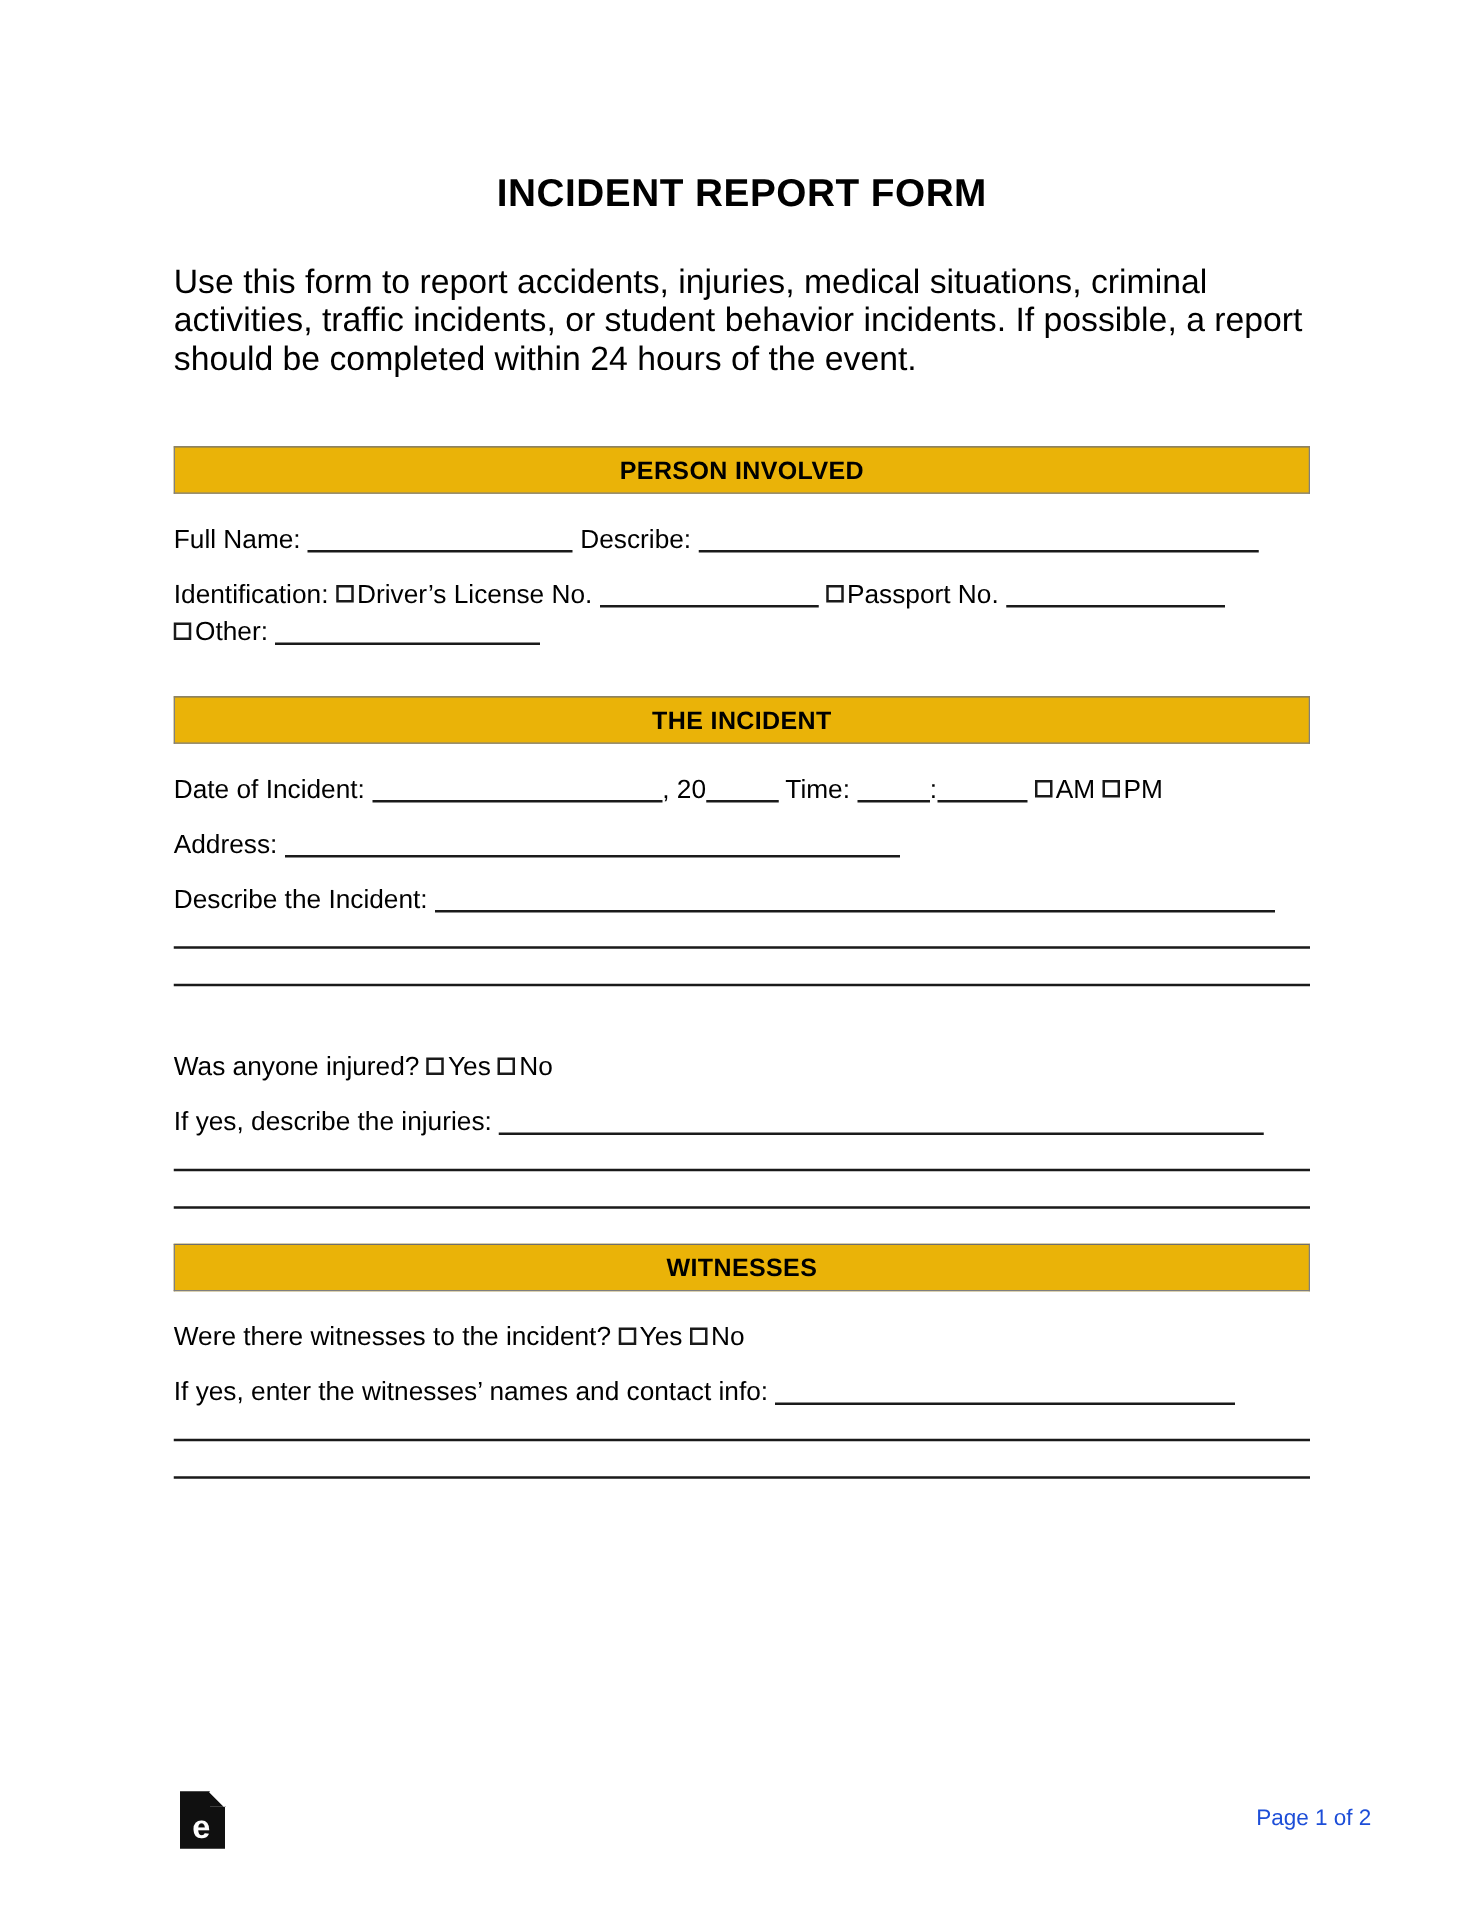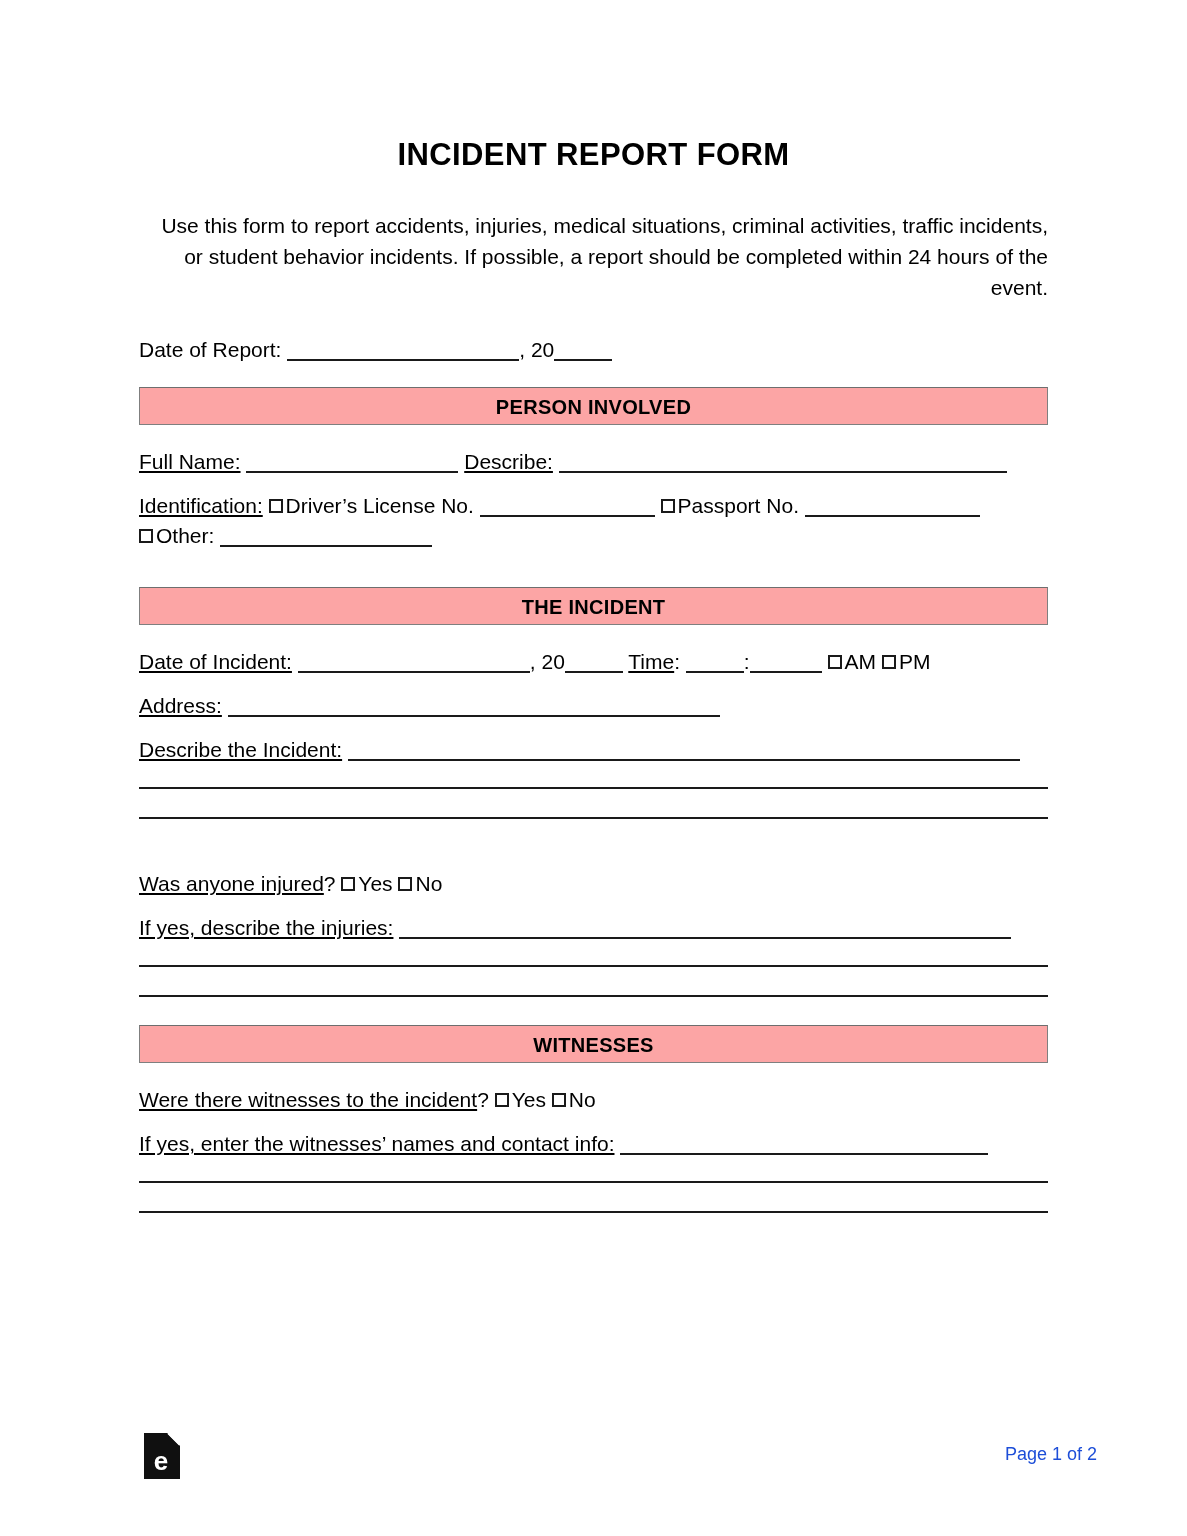--- a/index.html
+++ b/index.html
@@ -29,41 +29,41 @@
     font-weight: bold;
     text-align: center;
     letter-spacing: 0.4px;
     margin: 0;
     padding-top: 138px;
     line-height: 1.1;
   }
 
   
   .intro {
-    font-size: 21px;
+    font-size: 27px;
     line-height: 31px;
     margin: 0;
     padding-top: 38px;
-    text-align: right;
+    text-align: left;
   }
 
   
   .line {
     font-size: 21px;
     line-height: 30px;
     margin: 0;
     white-space: nowrap;
   }
 
   .gap-lg { height: 32px; }
   .gap-md { height: 22px; }
   .gap-sm { height: 14px; }
 
   
-  .u { text-decoration: underline; text-underline-offset: 2px; }
+  .u { text-underline-offset: 2px; }
 
   
   .blank {
     display: inline-block;
     border-bottom: 2px solid #1a1a1a;
     vertical-align: -4px;
     height: 14px;
   }
   .b-xs { width: 42px; }
   .b-s  { width: 58px; }
@@ -81,21 +81,21 @@
   .rule {
     border-bottom: 2px solid #1a1a1a;
     width: 100%;
     height: 0;
   }
   .rule-row { height: 30px; position: relative; }
   .rule-row .rule { position: absolute; bottom: 6px; left: 0; }
 
   
   .section-bar {
-    background: #fca5a5;
+    background: #eab308;
     border: 1px solid #7f7f7f;
     border-top-color: #6e6e6e;
     height: 38px;
     line-height: 38px;
     text-align: center;
     font-size: 20px;
     font-weight: bold;
     letter-spacing: 0.3px;
     box-sizing: border-box;
   }
@@ -138,24 +138,20 @@
 <body>
 
 <div class="page">
 
   <h1 class="doc-title">INCIDENT REPORT FORM</h1>
 
   <p class="intro">Use this form to report accidents, injuries, medical situations, criminal activities, traffic incidents, or student behavior incidents. If possible, a report should be completed within 24 hours of the event.</p>
 
   <div class="gap-lg"></div>
 
-  <div class="line">
-    <span>Date of Report:</span>
-    <span class="blank b-2x"></span><span>, 20</span><span class="blank b-s"></span>
-  </div>
 
   <div class="gap-md"></div>
 
   <div class="section-bar">PERSON INVOLVED</div>
 
   <div class="gap-md"></div>
 
   <div class="line">
     <span class="u">Full Name:</span>
     <span class="blank b-xl"></span>

